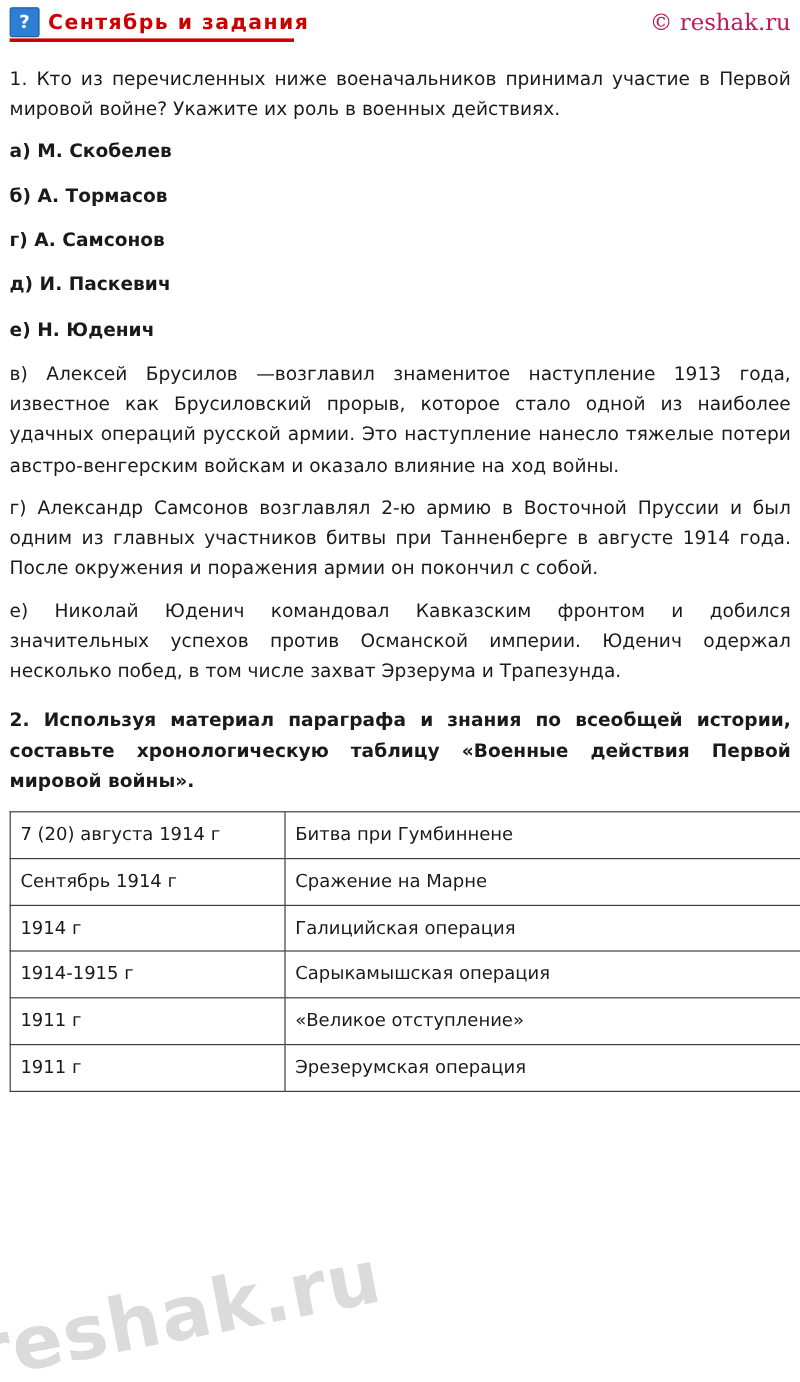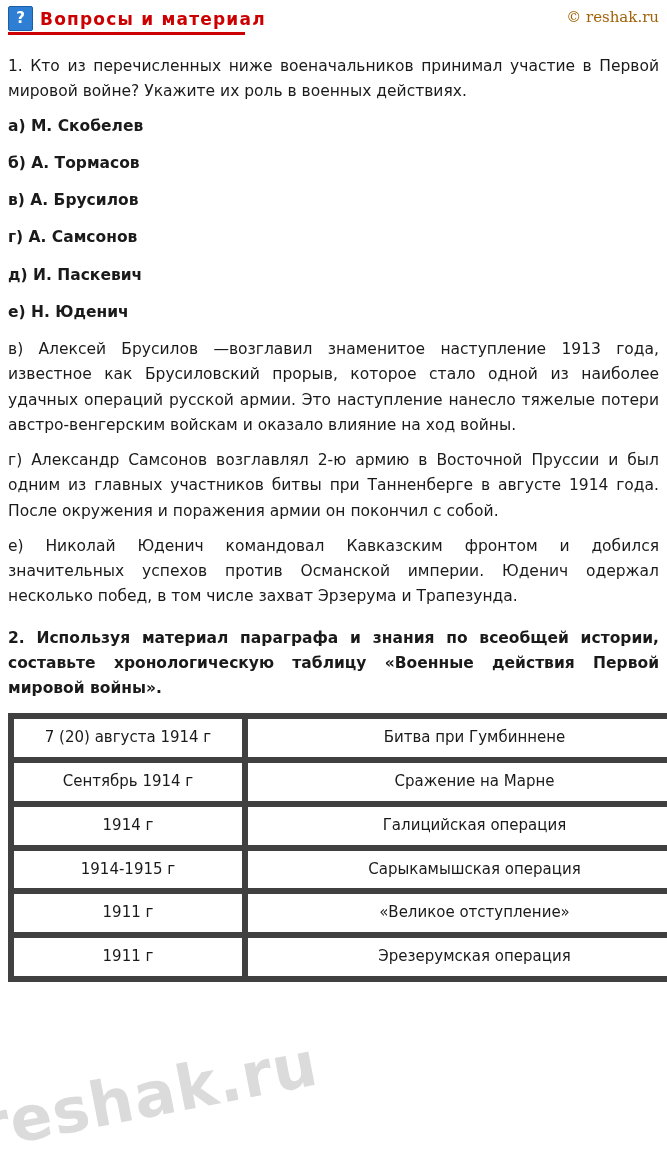--- a/index.html
+++ b/index.html
@@ -58,22 +58,22 @@
   }
   .heading-underline {
     position: absolute;
     left: 8px;
     top: 32px;
     width: 237px;
     height: 3px;
     background: #cc0000;
   }
   .copyright {
-    color: #a16207;
-    font-size: 15px;
+    color: #be185d;
+    font-size: 19px;
     font-family: "DejaVu Serif", serif;
     padding-top: 2px;
     white-space: nowrap;
   }
 
   
   .content {
     margin-top: 14px;
   }
   p {
@@ -102,27 +102,26 @@
   }
 
   
   table {
     border-collapse: collapse;
     width: 651px;
     table-layout: fixed;
     margin-top: 4px;
   }
   td {
-    border: 6px solid #404040;
+    border: 1px solid #404040;
     padding: 9px 8px 10px 8px;
     font-size: 15px;
     line-height: 1.25;
     vertical-align: middle;
     font-family: "DejaVu Sans", sans-serif;
-    text-align: center;
   }
   td.col-date { width: 212px; }
   td.col-event { width: 437px; }
 
   
   .watermark {
     position: absolute;
     left: -14px;
     bottom: -12px;
     font-size: 62px;
@@ -137,33 +136,32 @@
   }
 </style>
 </head>
 <body>
 
 <div class="page">
 
   <div class="header-row">
     <div class="heading-badge">
       <div class="q-icon">?</div>
-      <div class="heading-text">Вопросы и материал</div>
+      <div class="heading-text">Сентябрь и задания</div>
     </div>
     <div class="copyright">© reshak.ru</div>
   </div>
   <div class="heading-underline"></div>
 
   <div class="content">
 
     <p class="bold">1. Кто из перечисленных ниже военачальников принимал участие в Первой мировой войне? Укажите их роль в военных действиях.</p>
 
     <p class="item">а) М. Скобелев</p>
     <p class="item">б) А. Тормасов</p>
-    <p class="item">в) А. Брусилов</p>
     <p class="item">г) А. Самсонов</p>
     <p class="item">д) И. Паскевич</p>
     <p class="item">е) Н. Юденич</p>
 
     <p class="para">в) Алексей Брусилов —возглавил знаменитое наступление 1913 года, известное как Брусиловский прорыв, которое стало одной из наиболее удачных операций русской армии. Это наступление нанесло тяжелые потери австро-венгерским войскам и оказало влияние на ход войны.</p>
     <p class="para">г) Александр Самсонов возглавлял 2-ю армию в Восточной Пруссии и был одним из главных участников битвы при Танненберге в августе 1914 года. После окружения и поражения армии он покончил с собой.</p>
     <p class="para">е) Николай Юденич командовал Кавказским фронтом и добился значительных успехов против Османской империи. Юденич одержал несколько побед, в том числе захват Эрзерума и Трапезунда.</p>
 
     <p class="task">2. Используя материал параграфа и знания по всеобщей истории, составьте хронологическую таблицу «Военные действия Первой мировой войны».</p>
 

